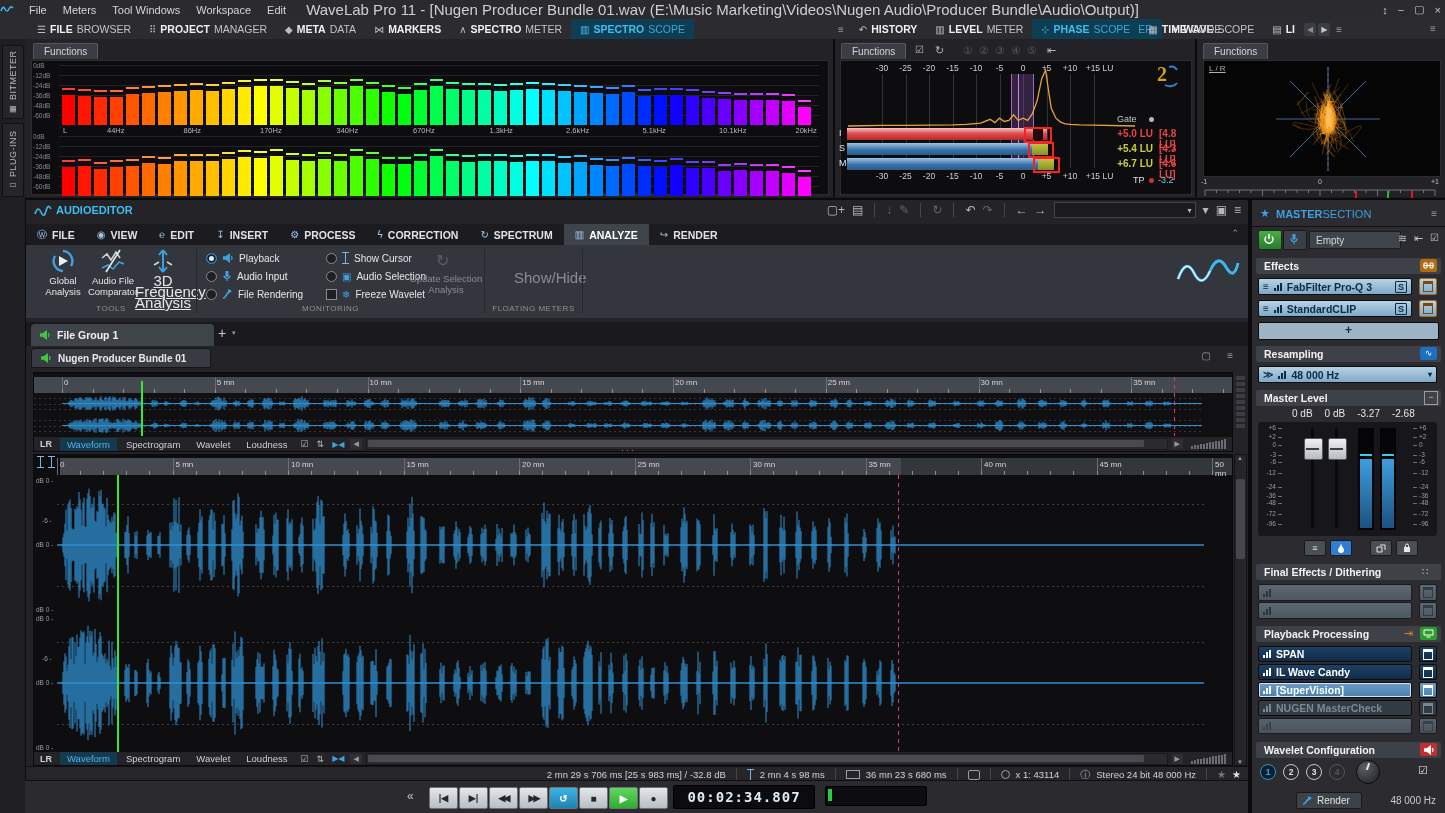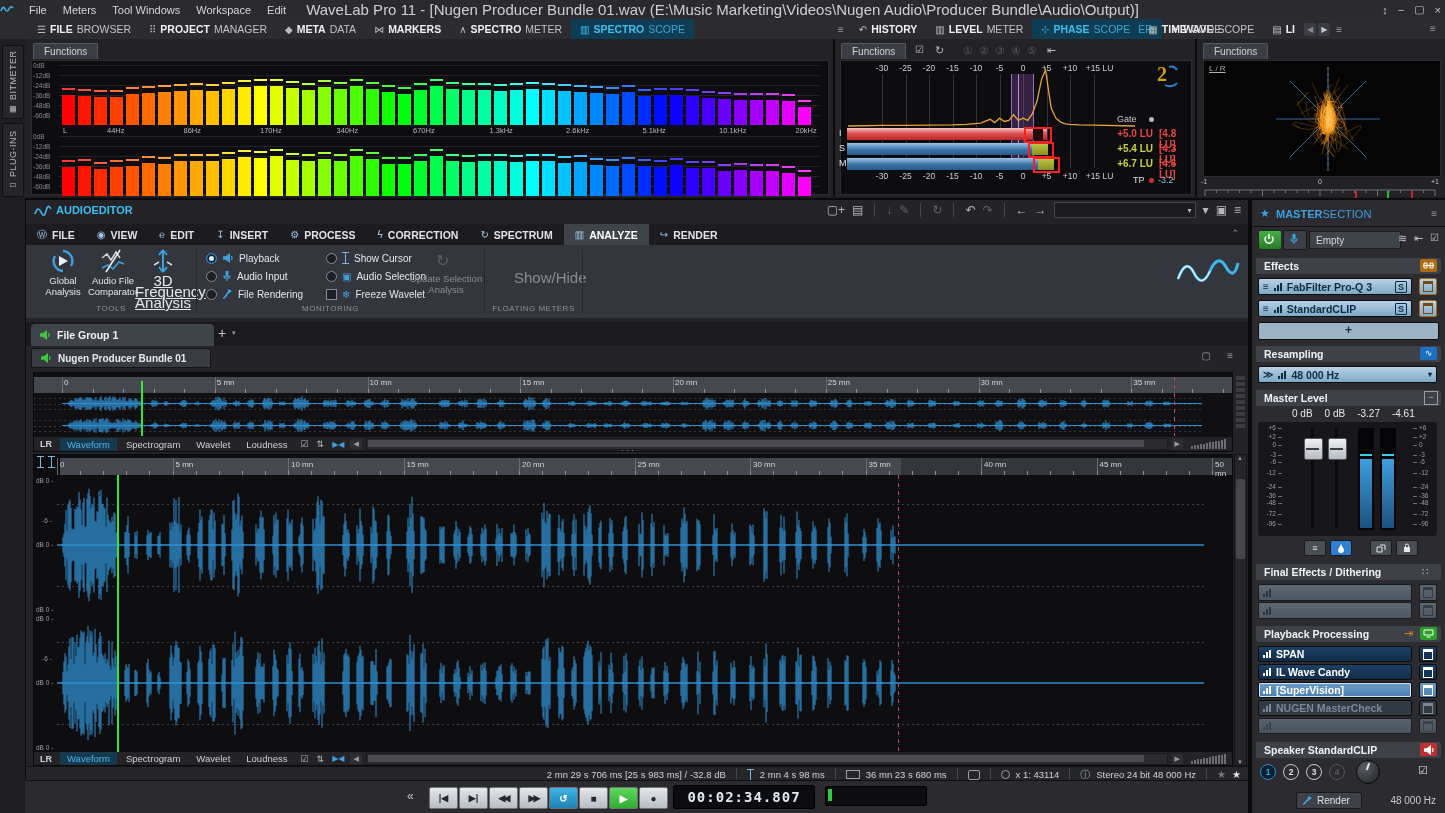--- a/index.html
+++ b/index.html
@@ -1039,21 +1039,21 @@
         </span>
         <span style="flex: 1 1 0%;">48 000 Hz</span>
         <span style="font-size: 8px;">▾</span>
       </div>
       <div class="mhdr" style="left: 4px; top: 190px;">Master Level</div>
       <span style="position: absolute; left: 172px; top: 191px; width: 12px; height: 12px; border: 1px solid rgb(154, 154, 160); color: rgb(194, 194, 198); font-size: 9px; text-align: center; line-height: 11px;">−</span>
       <div style="position: absolute; left: 40px; top: 208px; width: 150px; display: flex; gap: 12px; font-size: 10px; color: rgb(230, 230, 234);">
         <span>0 dB</span>
         <span>0 dB</span>
         <span>-3.27</span>
-        <span>-4.61</span>
+        <span>-2.68</span>
       </div>
       <div style="position: absolute; left: 6px; top: 222px; width: 179px; height: 114px; background: rgb(23, 23, 27); border-radius: 3px;">
         <div style="position: absolute; left: 2px; top: 2px; width: 16px; text-align: right; font-size: 6.5px; color: rgb(154, 157, 163);">+6</div>
         <div style="position: absolute; left: 20px; top: 6px; width: 4px; height: 1px; background: rgb(106, 109, 115);"></div>
         <div style="position: absolute; right: 2px; top: 2px; width: 16px; text-align: left; font-size: 6.5px; color: rgb(154, 157, 163);">+6</div>
         <div style="position: absolute; right: 20px; top: 6px; width: 4px; height: 1px; background: rgb(106, 109, 115);"></div>
         <div style="position: absolute; left: 2px; top: 10.64px; width: 16px; text-align: right; font-size: 6.5px; color: rgb(154, 157, 163);">+2</div>
         <div style="position: absolute; left: 20px; top: 14.64px; width: 4px; height: 1px; background: rgb(106, 109, 115);"></div>
         <div style="position: absolute; right: 2px; top: 10.64px; width: 16px; text-align: left; font-size: 6.5px; color: rgb(154, 157, 163);">+2</div>
         <div style="position: absolute; right: 20px; top: 14.64px; width: 4px; height: 1px; background: rgb(106, 109, 115);"></div>
@@ -1206,21 +1206,21 @@
       <div class="slot" style="top: 518px; background: linear-gradient(rgb(143, 165, 181), rgb(111, 132, 149)); color: rgb(74, 92, 106); opacity: 0.45; height: 16px;">
         <span class="bars-ico" style="color: rgb(74, 92, 106);">
           <i></i>
           <i></i>
           <i></i>
         </span>
       </div>
       <div class="byp" style="left: 167px; top: 518px; background: linear-gradient(rgb(143, 165, 181), rgb(111, 132, 149)); border-color: rgb(11, 12, 14); color: rgb(74, 92, 106); height: 16px; opacity: 0.45;">
         <span class="bypsq"></span>
       </div>
-      <div class="mhdr" style="left: 4px; top: 542px;">Speaker StandardCLIP</div>
+      <div class="mhdr" style="left: 4px; top: 542px;">Wavelet Configuration</div>
       <div style="position: absolute; left: 168px; top: 543px; width: 17px; height: 13px; background: rgb(192, 48, 48); border-radius: 2px;">
         <svg width="12" height="12" viewBox="0 0 12 12" style="position: absolute; left: 3px; top: 1px;">
           <path d="M1 4.2h2.6L8 1v10L3.6 7.8H1z" stroke="none" stroke-width="1" fill="#fff"></path>
           <path d="M9.3 4a3.2 3.2 0 010 4" stroke="#fff" stroke-width="1.1" fill="none"></path>
         </svg>
       </div>
       <div style="position: absolute; left: 8px; top: 564px; display: flex; gap: 7px;">
         <span class="circbtn" style="border-color: rgb(46, 143, 208); color: rgb(63, 160, 224); background: rgb(12, 32, 48);">1</span>
         <span class="circbtn">2</span>
         <span class="circbtn">3</span>

